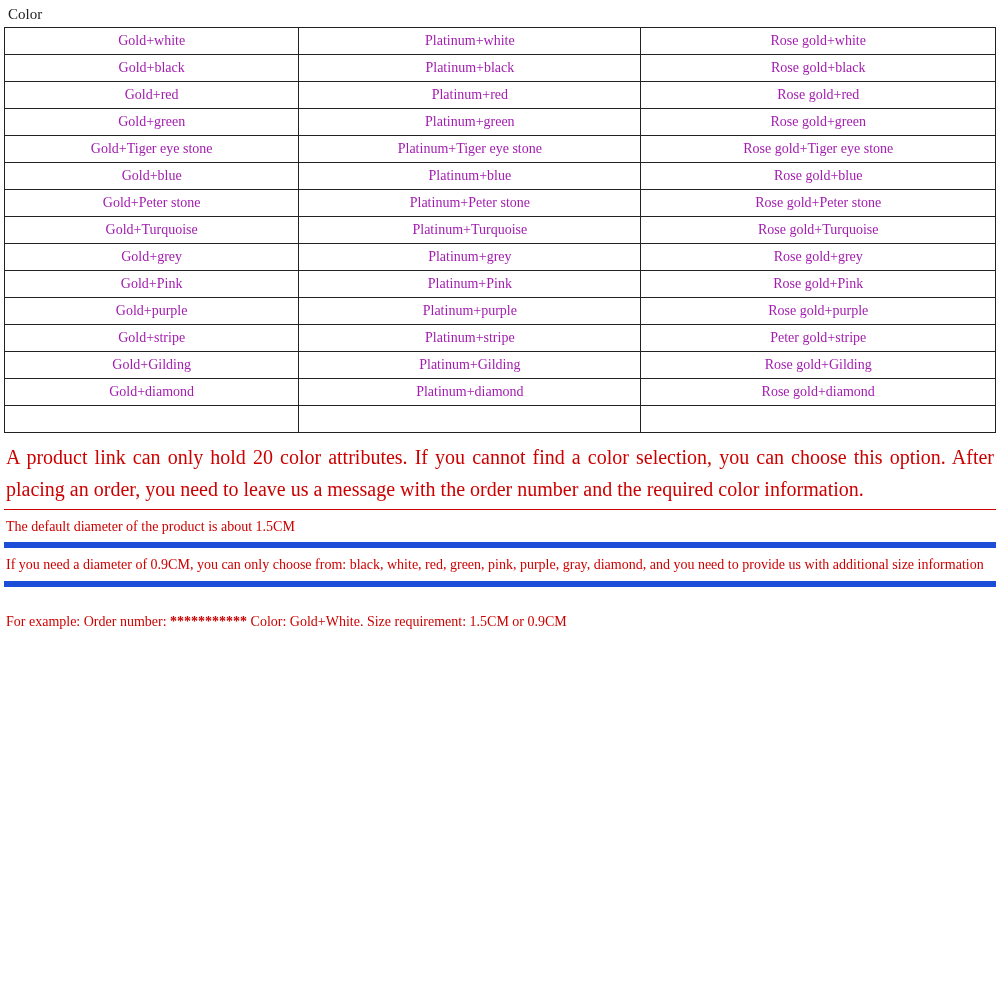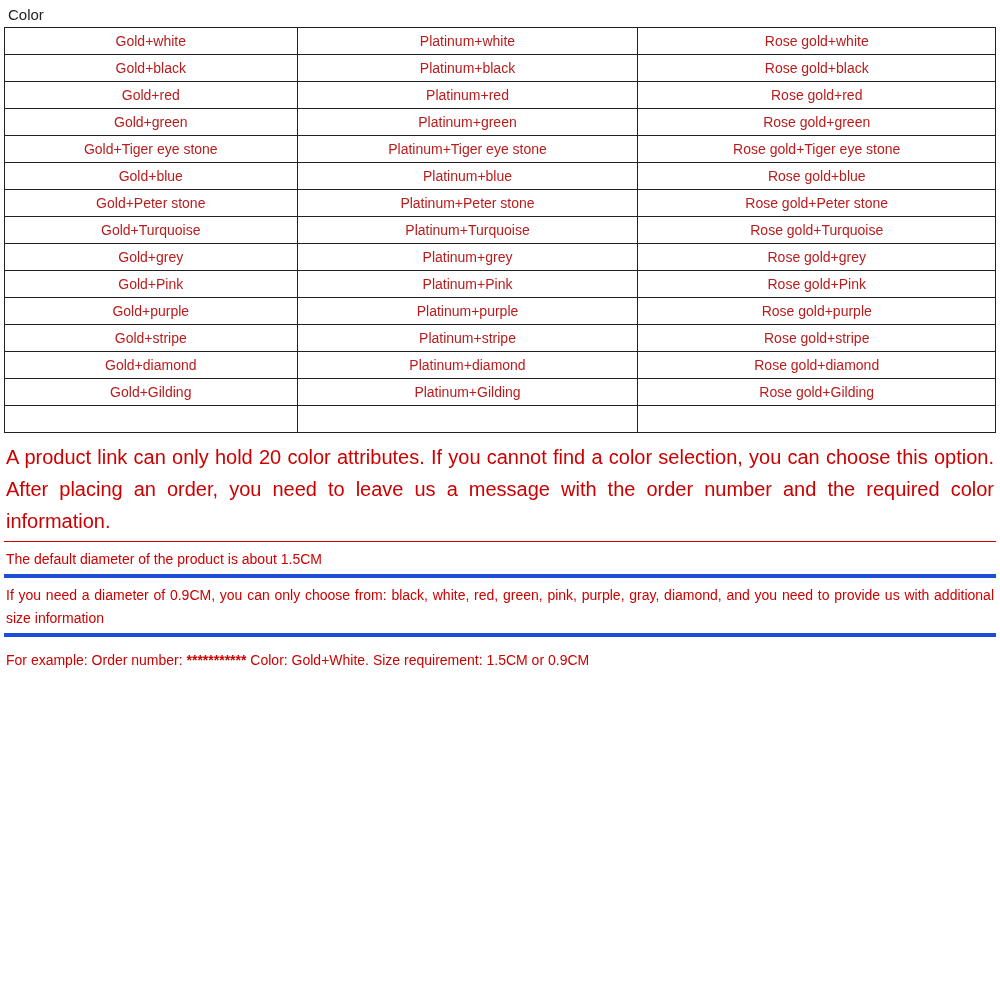--- a/index.html
+++ b/index.html
@@ -10,65 +10,66 @@
     body {
       width: 1000px;
       min-height: 1000px;
       background: #fff;
       font-family: Arial, sans-serif;
       font-size: 14px;
     }
     .page-container {
       width: 1000px;
       padding: 4px;
+      font-family: Liberation Serif, serif;
     }
     .color-label {
       font-size: 15px;
       color: #222;
       margin-bottom: 2px;
       padding: 2px 4px;
     }
     .color-table {
       width: 100%;
       border-collapse: collapse;
       border: 1px solid #222;
     }
     .color-table td {
       border: 1px solid #222;
       text-align: center;
       padding: 5px 8px;
       font-size: 14px;
-      color: #b91c1c;
+      color: #a21caf;
     }
     .color-table tr.empty-row td {
       height: 22px;
     }
     .notice-red {
       color: #cc0000;
       font-size: 20px;
       line-height: 1.6;
       margin-top: 4px;
       padding: 4px 2px;
       text-align: justify;
       border-bottom: 1px solid #cc0000;
     }
     .notice-red-block {
       color: #cc0000;
       font-size: 14px;
       line-height: 1.6;
       margin-top: 2px;
       padding: 4px 2px;
       text-align: justify;
-      border-bottom: 4px solid #1d4ed8;
+      border-bottom: 6px solid #1d4ed8;
     }
     .notice-red-block-last {
       color: #cc0000;
       font-size: 14px;
       line-height: 1.6;
-      margin-top: 8px;
+      margin-top: 20px;
       padding: 4px 2px;
       text-align: justify;
     }
     .bold-red {
       font-weight: bold;
       color: #cc0000;
     }
   </style>
 </head>
 <body>
@@ -130,31 +131,31 @@
           <td>Rose gold+Pink</td>
         </tr>
         <tr>
           <td>Gold+purple</td>
           <td>Platinum+purple</td>
           <td>Rose gold+purple</td>
         </tr>
         <tr>
           <td>Gold+stripe</td>
           <td>Platinum+stripe</td>
-          <td>Rose gold+stripe</td>
+          <td>Peter gold+stripe</td>
+        </tr>
+        <tr>
+          <td>Gold+Gilding</td>
+          <td>Platinum+Gilding</td>
+          <td>Rose gold+Gilding</td>
         </tr>
         <tr>
           <td>Gold+diamond</td>
           <td>Platinum+diamond</td>
           <td>Rose gold+diamond</td>
-        </tr>
-        <tr>
-          <td>Gold+Gilding</td>
-          <td>Platinum+Gilding</td>
-          <td>Rose gold+Gilding</td>
         </tr>
         <tr class="empty-row">
           <td>&nbsp;</td>
           <td>&nbsp;</td>
           <td>&nbsp;</td>
         </tr>
       </tbody>
   </table>
 
   <div class="notice-red">

